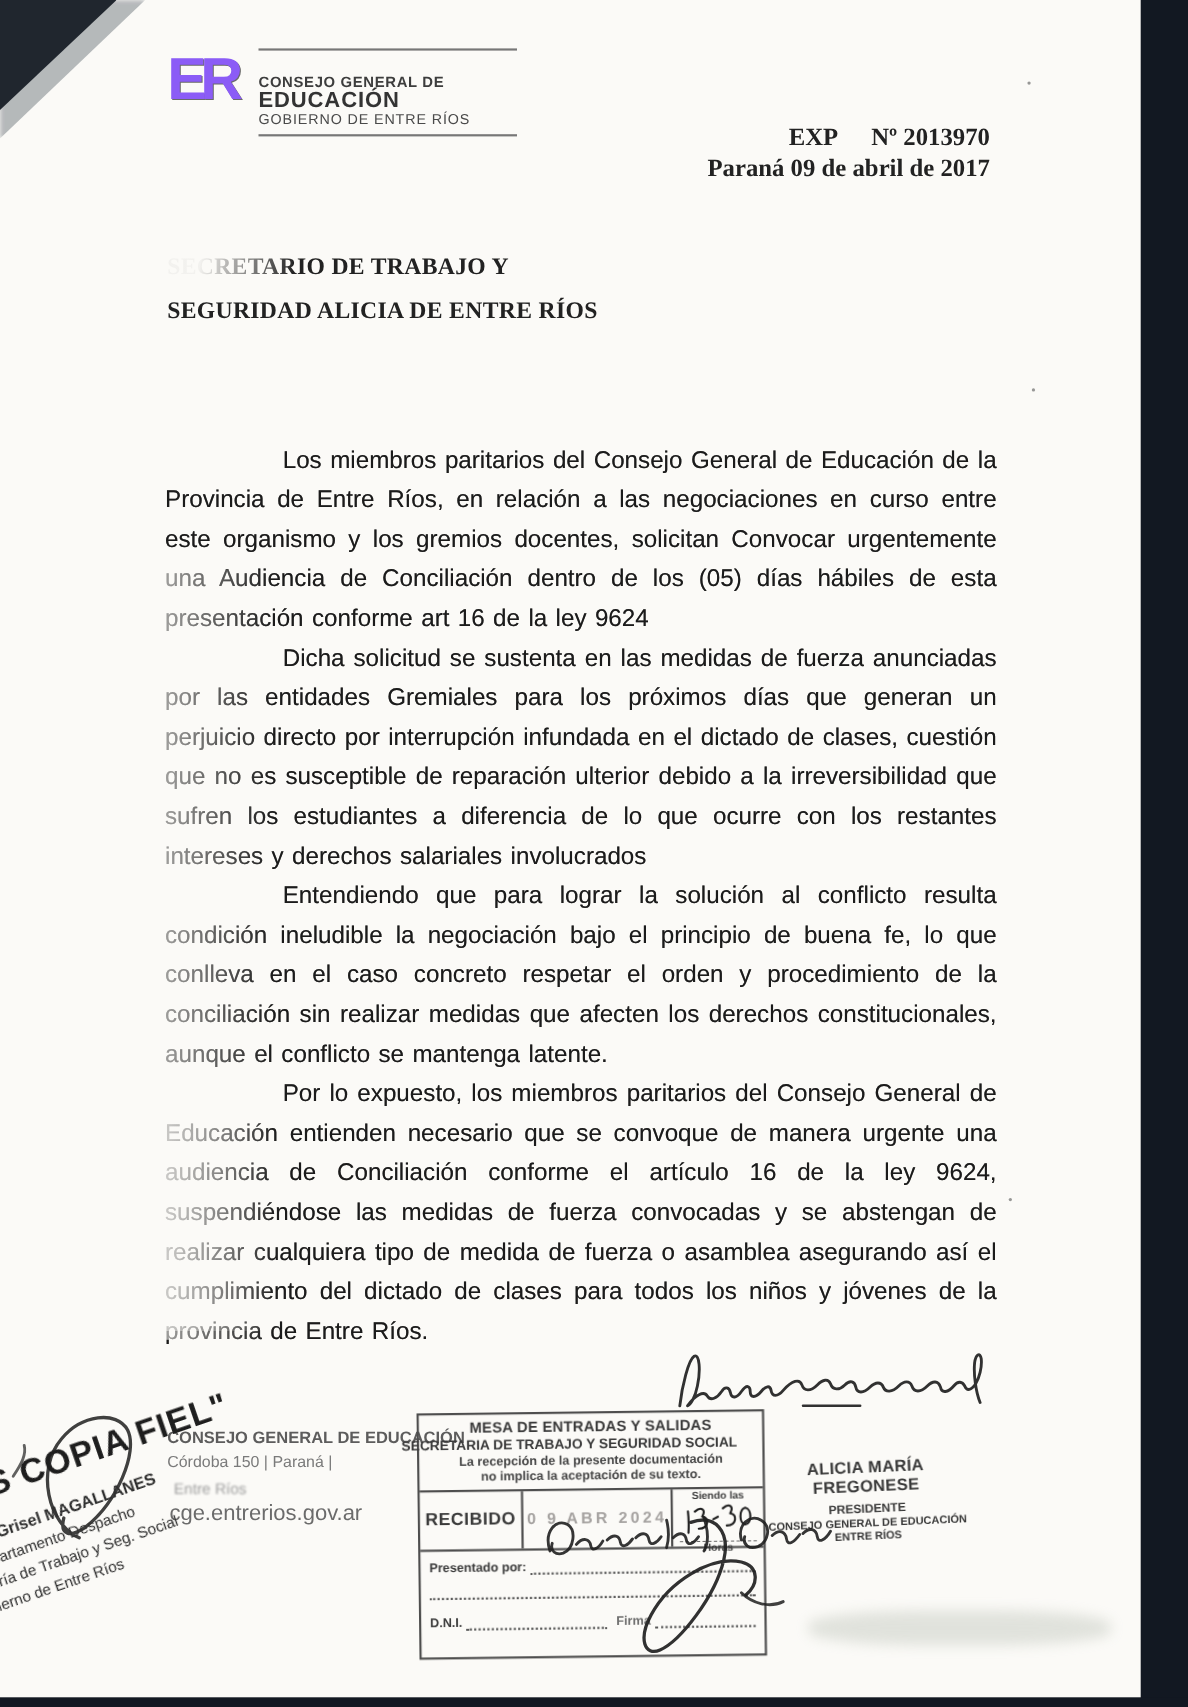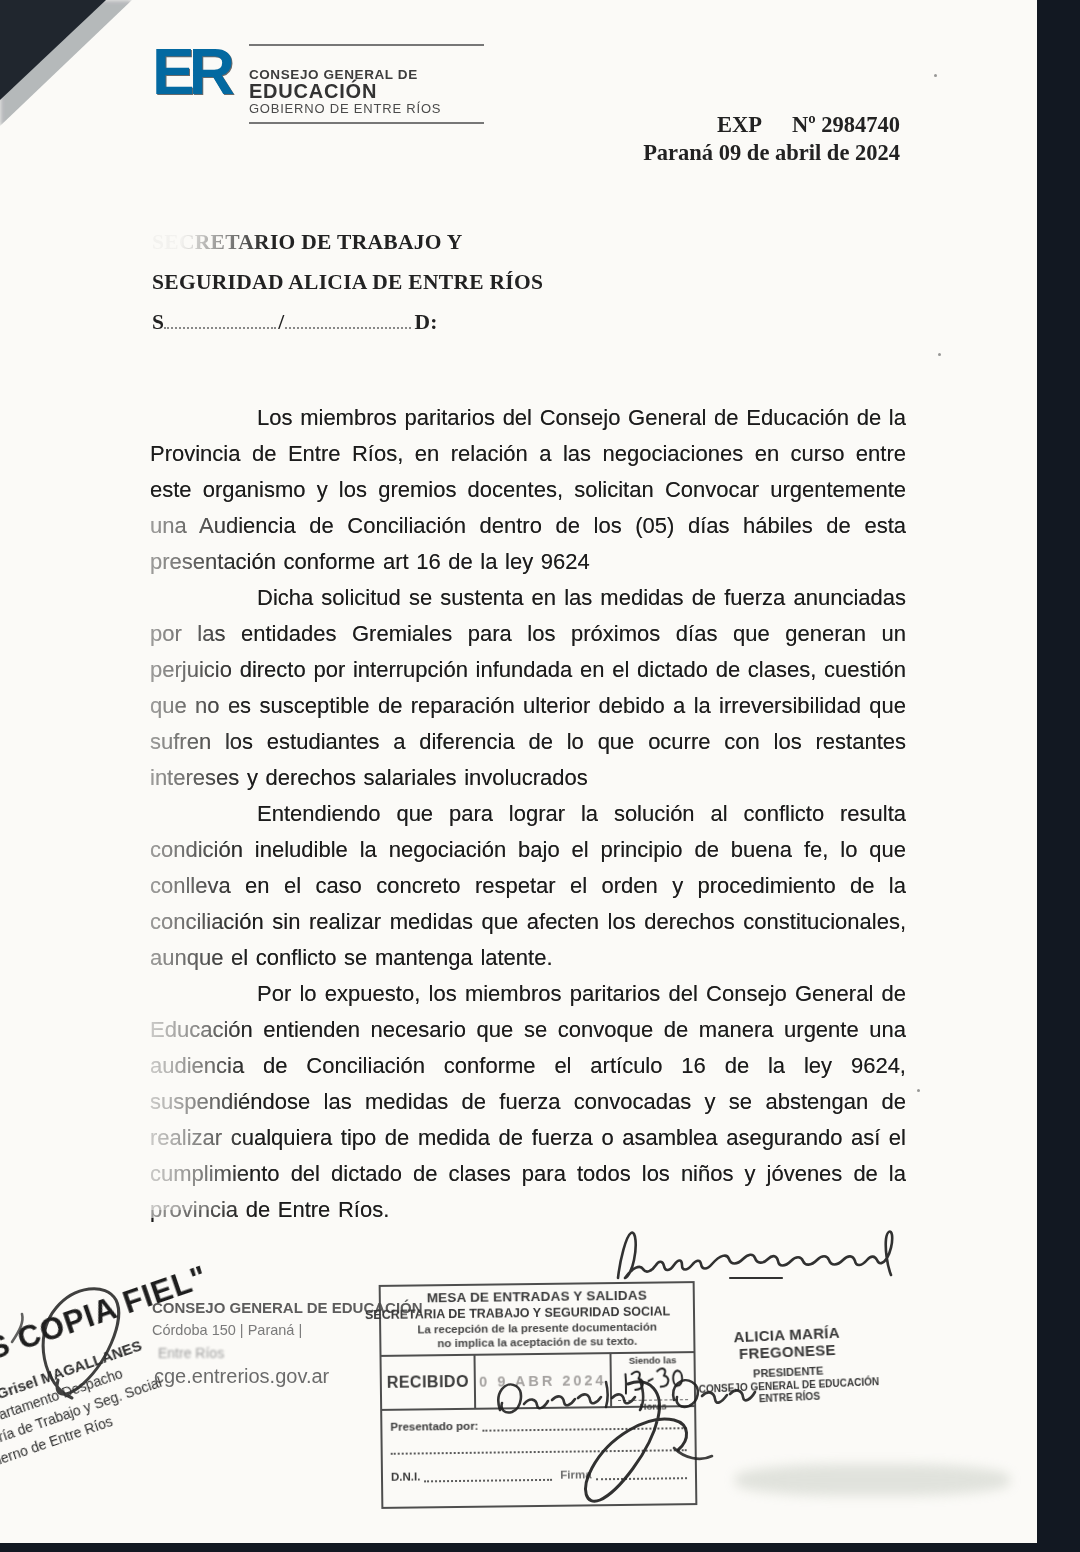--- a/index.html
+++ b/index.html
@@ -13,22 +13,22 @@
   .band-bottom{position:absolute;left:0;top:1543px;width:1080px;height:9px;background:#121822;}
   .corner-fringe{position:absolute;left:0;top:0;width:132px;height:126px;
     background:#a9adb0;clip-path:polygon(0 0,100% 0,0 100%);filter:blur(2px);opacity:.85;}
   .corner-dark{position:absolute;left:0;top:0;width:106px;height:100px;
     background:#20262e;clip-path:polygon(0 0,100% 0,0 100%);}
   .smudge{position:absolute;left:735px;top:1464px;width:275px;height:32px;
     background:#a9b2a5;opacity:.32;filter:blur(6px);border-radius:40%;}
   .speck{position:absolute;width:3px;height:3px;border-radius:50%;background:#555;opacity:.6;}
   
   .logo{position:absolute;left:152px;top:44px;display:flex;align-items:flex-start;}
-  .logo-mono{font-weight:800;font-size:64px;line-height:56px;letter-spacing:-6px;
-    color:#0369a1;text-shadow:1px 1px 0 #6a6a6a;filter:blur(.4px);}
+  .logo-mono{font-weight:800;font-size:54px;line-height:56px;letter-spacing:-6px;
+    color:#8b5cf6;text-shadow:1px 1px 0 #6a6a6a;filter:blur(.4px);}
   .logo-text{margin-left:20px;padding:20px 0 5px 0;border-top:2px solid #777;border-bottom:2px solid #777;min-width:235px;}
   .logo-l1{font-size:13.5px;font-weight:bold;letter-spacing:.6px;color:#3d3d3d;line-height:17px;}
   .logo-l2{font-size:20px;font-weight:bold;letter-spacing:.8px;color:#333;line-height:17px;}
   .logo-l3{font-size:13px;letter-spacing:.8px;color:#4a4a4a;line-height:17px;}
   .exp{position:absolute;left:600px;top:112px;width:300px;text-align:right;
     font-family:"Liberation Serif",serif;font-weight:bold;font-size:22.5px;color:#222;}
   .exp .gap{display:inline-block;width:30px;}
   .exp-date{position:absolute;left:560px;top:140px;width:340px;text-align:right;
     font-family:"Liberation Serif",serif;font-weight:bold;font-size:22.5px;color:#222;}
   
@@ -117,30 +117,27 @@
   <div class="logo">
     <div class="logo-mono">ER</div>
     <div class="logo-text">
       <div class="logo-l1">CONSEJO GENERAL DE</div>
       <div class="logo-l2">EDUCACIÓN</div>
       <div class="logo-l3">GOBIERNO DE ENTRE RÍOS</div>
     </div>
   </div>
 
   <div class="exp">
-    <span>EXP</span><span class="gap"></span><span>Nº 2984740</span>
-  </div>
-  <div class="exp-date">Paraná 09 de abril de 2024</div>
+    <span>EXP</span><span class="gap"></span><span>Nº 2013970</span>
+  </div>
+  <div class="exp-date">Paraná 09 de abril de 2017</div>
 
   <div class="addr">
     <div>SECRETARIO DE TRABAJO Y</div>
     <div>SEGURIDAD ALICIA DE ENTRE RÍOS</div>
-    <div>
-      <span>S</span><span class="uline u1"></span><span>/</span><span class="uline u2"></span><span>D:</span>
-    </div>
   </div>
   <div class="fade-addr"></div>
 
   <div class="bodytext">
     <p>Los miembros paritarios del Consejo General de Educación de la Provincia de Entre Ríos, en relación a las negociaciones en curso entre este organismo y los gremios docentes, solicitan Convocar urgentemente una Audiencia de Conciliación dentro de los (05) días hábiles de esta presentación conforme art 16 de la ley 9624</p>
     <p>Dicha solicitud se sustenta en las medidas de fuerza anunciadas por las entidades Gremiales para los próximos días que generan un perjuicio directo por interrupción infundada en el dictado de clases, cuestión que no es susceptible de reparación ulterior debido a la irreversibilidad que sufren los estudiantes a diferencia de lo que ocurre con los restantes intereses y derechos salariales involucrados</p>
     <p>Entendiendo que para lograr la solución al conflicto resulta condición ineludible la negociación bajo el principio de buena fe, lo que conlleva en el caso concreto respetar el orden y procedimiento de la conciliación sin realizar medidas que afecten los derechos constitucionales, aunque el conflicto se mantenga latente.</p>
     <p>Por lo expuesto, los miembros paritarios del Consejo General de Educación entienden necesario que se convoque de manera urgente una audiencia de Conciliación conforme el artículo 16 de la ley 9624, suspendiéndose las medidas de fuerza convocadas y se abstengan de realizar cualquiera tipo de medida de fuerza o asamblea asegurando así el cumplimiento del dictado de clases para todos los niños y jóvenes de la provincia de Entre Ríos.</p>
   </div>
   <div class="fade-left"></div>

